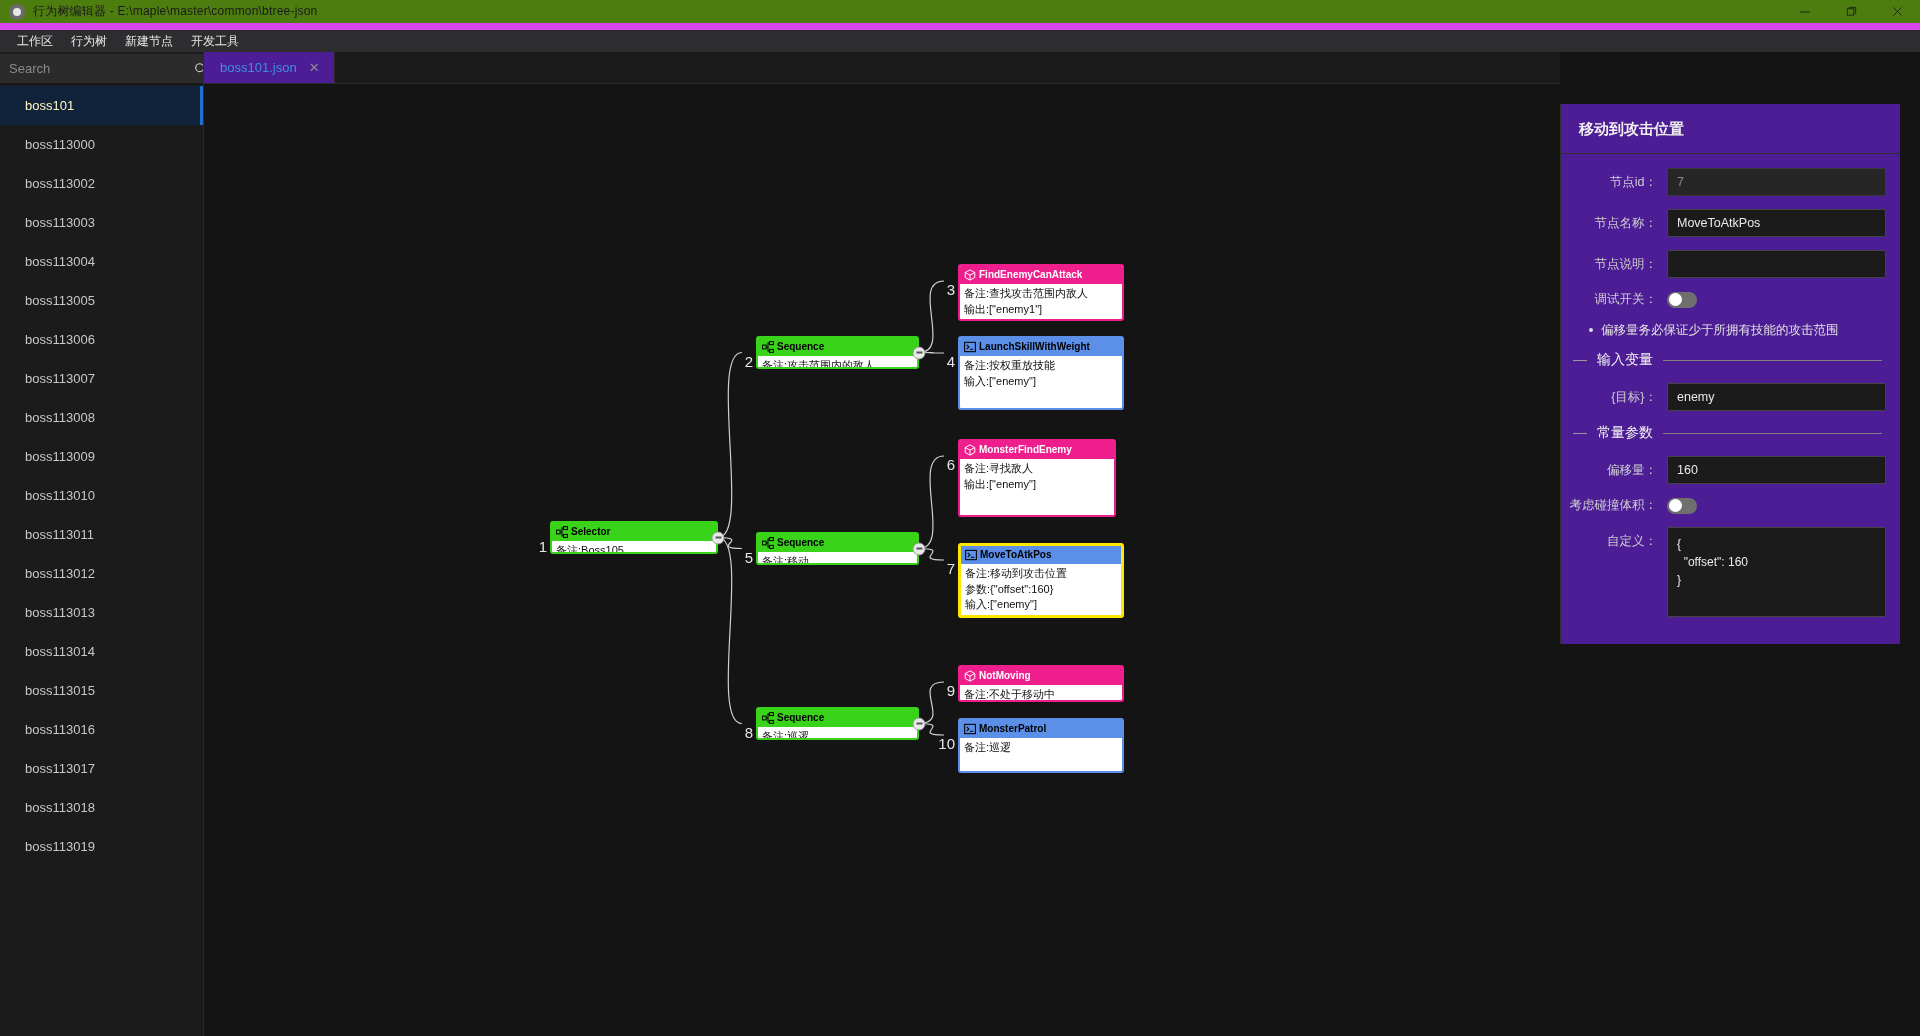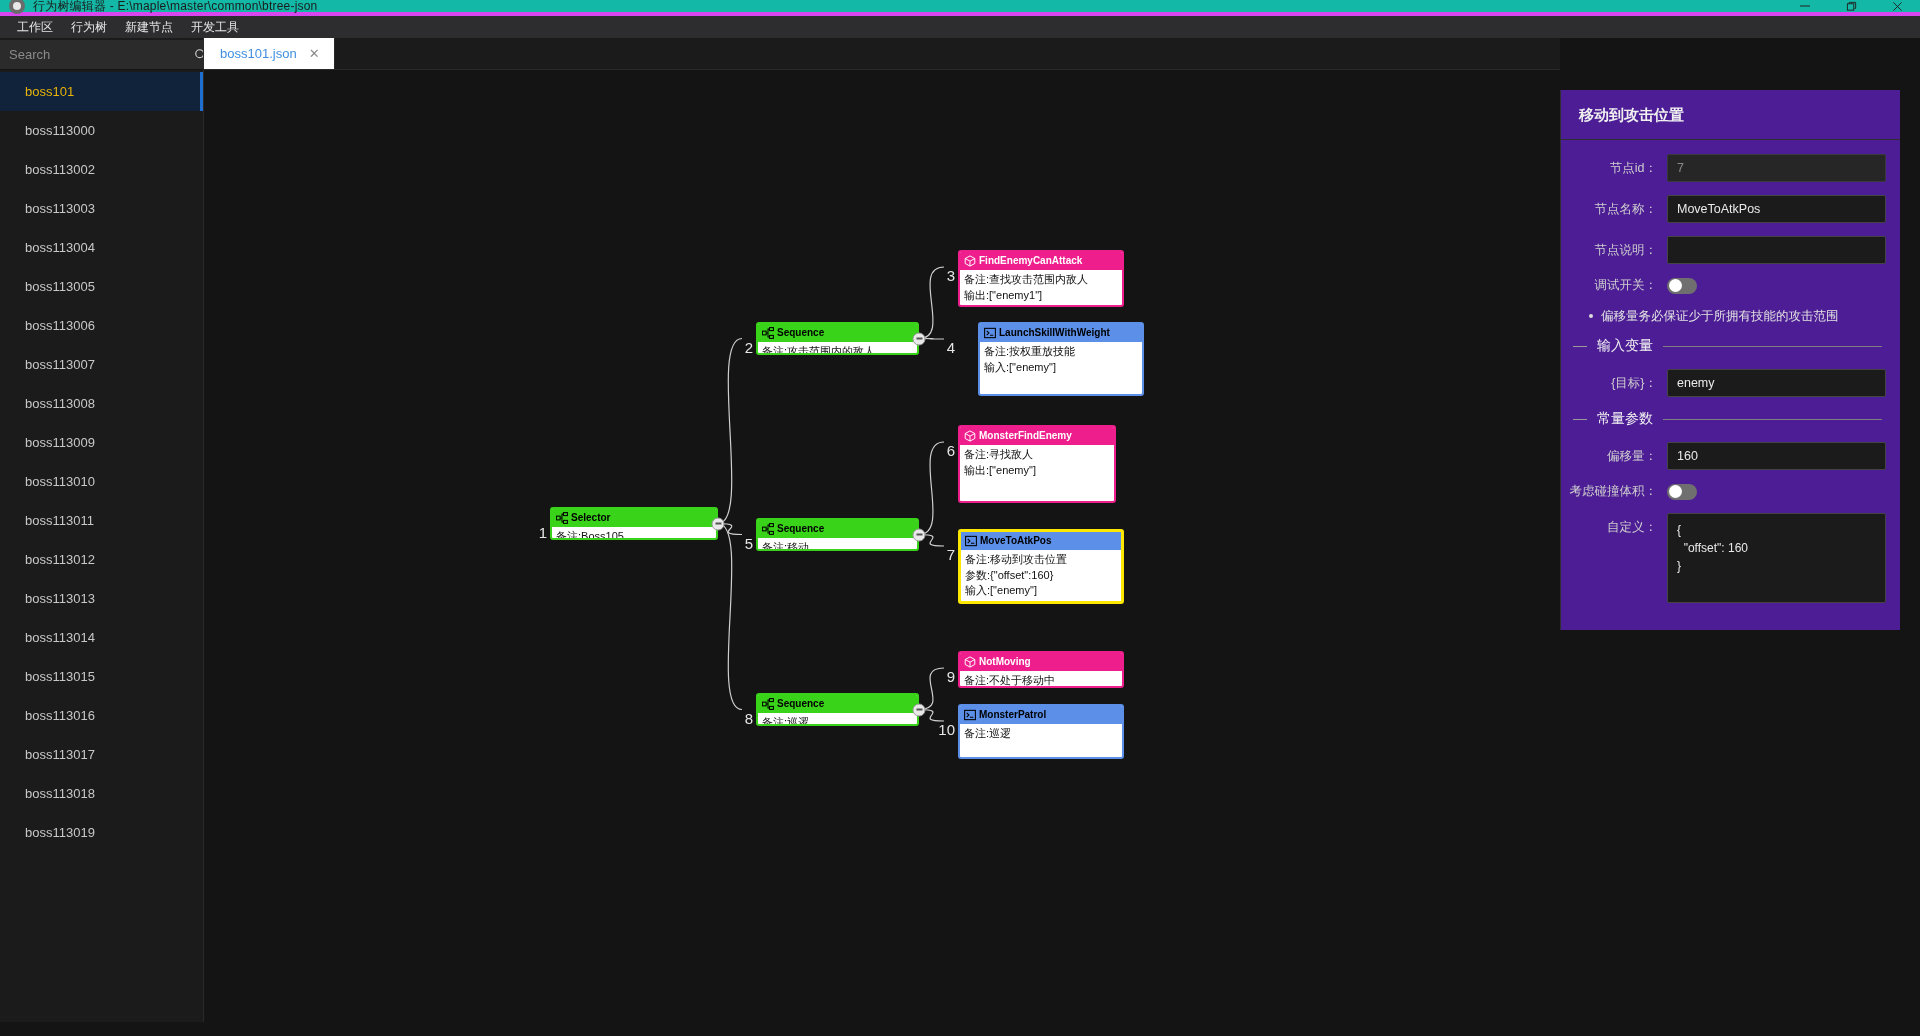--- a/index.html
+++ b/index.html
@@ -5,23 +5,23 @@
   * { box-sizing: border-box; margin: 0; padding: 0; }
   html, body {
     width: 1920px; height: 1036px;
     background: #141414;
     font-family: "Liberation Sans", "DejaVu Sans", sans-serif;
     overflow: hidden;
   }
 
   
   .titlebar {
-    height: 16px; background: #14b8a6;
+    height: 30px; background: #4d7c0f;
     display: flex; align-items: center;
-    border-bottom: 4px solid #d946ef;
+    border-bottom: 7px solid #d946ef;
   }
   .tb-logo {
     width: 16px; height: 16px; margin: 0 8px 0 9px; border-radius: 50%;
     background: #6b6b6b;
     display: flex; align-items: center; justify-content: center;
   }
   .tb-logo::after { content:""; width:8px; height:8px; border-radius:50%; background:#e8e8e8;}
   .tb-title { font-size: 12px; color: #1b1b1b; letter-spacing: .2px; }
   .tb-spacer { flex: 1; }
   .tb-btn {
@@ -60,30 +60,30 @@
   .search-btn {
     width: 30px; height: 30px; display:flex; align-items:center;
     justify-content:center; color:#d0d0d0;
   }
   .file-list { flex:1; overflow-y:auto; padding-top: 2px; }
   .file-item {
     height: 39px; display:flex; align-items:center; padding-left: 25px;
     font-size: 13px; color: #c8c8c8;
   }
   .file-item.active {
-    background: #10233b; color: #eab308;
+    background: #10233b; color: #fef9c3;
     box-shadow: inset -3px 0 0 #1f6fd0;
   }
 
   
   .center { flex: 1; display:flex; flex-direction:column; background:#141414; min-width:0;}
   .tabbar { height: 32px; background:#1b1b1b; display:flex; border-bottom:1px solid #2a2a2a;}
   .tab {
     display:flex; align-items:center; gap:12px; padding: 0 14px 0 16px;
-    background:#ffffff; border-right:1px solid #2a2a2a;
+    background:#4c1d95; border-right:1px solid #2a2a2a;
     font-size: 13px; color:#3f8fe0;
   }
   .tab .tab-close { color:#8d8d8d; font-size:13px; line-height:1; }
 
   .canvas { flex:1; position:relative; overflow:hidden; background:#141414; }
   .canvas svg.links { position:absolute; inset:0; width:100%; height:100%; pointer-events:none; }
 
   
   .node {
     position:absolute; background:#ffffff; border:2px solid #39d319;
@@ -337,21 +337,21 @@
               <path d="M1.6 4.7 L8 8.2 L14.4 4.7 M8 8.2 V14.8" fill="none" stroke="#fff" stroke-width="1.3"></path>
             </svg>
             <span>FindEnemyCanAttack</span>
           </div>
           <div class="nbody">
             <div class="nline">备注:查找攻击范围内敌人</div>
             <div class="nline">输出:["enemy1"]</div>
           </div>
         </div>
         <div class="nnum" style="left: 754px; top: 205px;">3</div>
-        <div class="node action" style="left: 774px; top: 252px; width: 166px; height: 74px;">
+        <div class="node action" style="left: 754px; top: 252px; width: 166px; height: 74px;">
           <div class="nhead">
             <svg class="ico" viewBox="0 0 16 16">
               <rect x="0.8" y="1.8" width="14.4" height="12.4" fill="none" stroke="#000" stroke-width="1.4"></rect>
               <path d="M3.6 5.2 L6.6 8 L3.6 10.8" fill="none" stroke="#000" stroke-width="1.4"></path>
               <line x1="8" y1="11" x2="12.4" y2="11" stroke="#000" stroke-width="1.4"></line>
             </svg>
             <span>LaunchSkillWithWeight</span>
           </div>
           <div class="nbody">
             <div class="nline">备注:按权重放技能</div>

